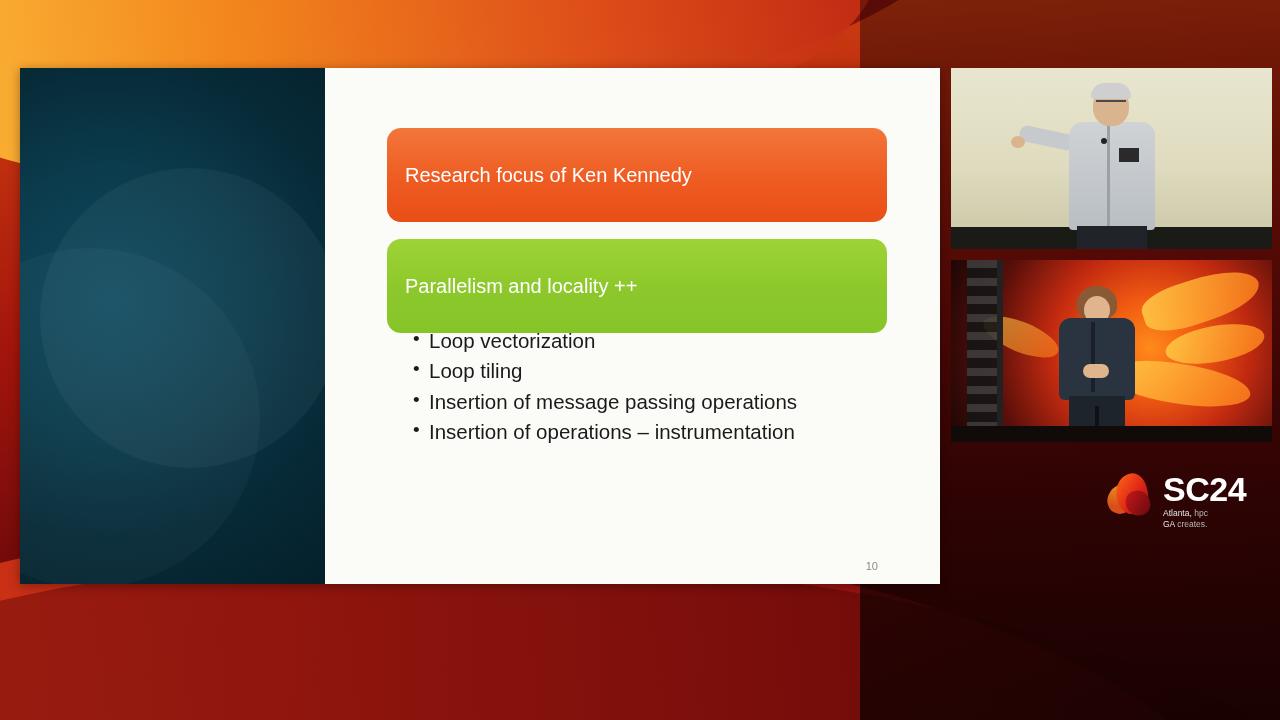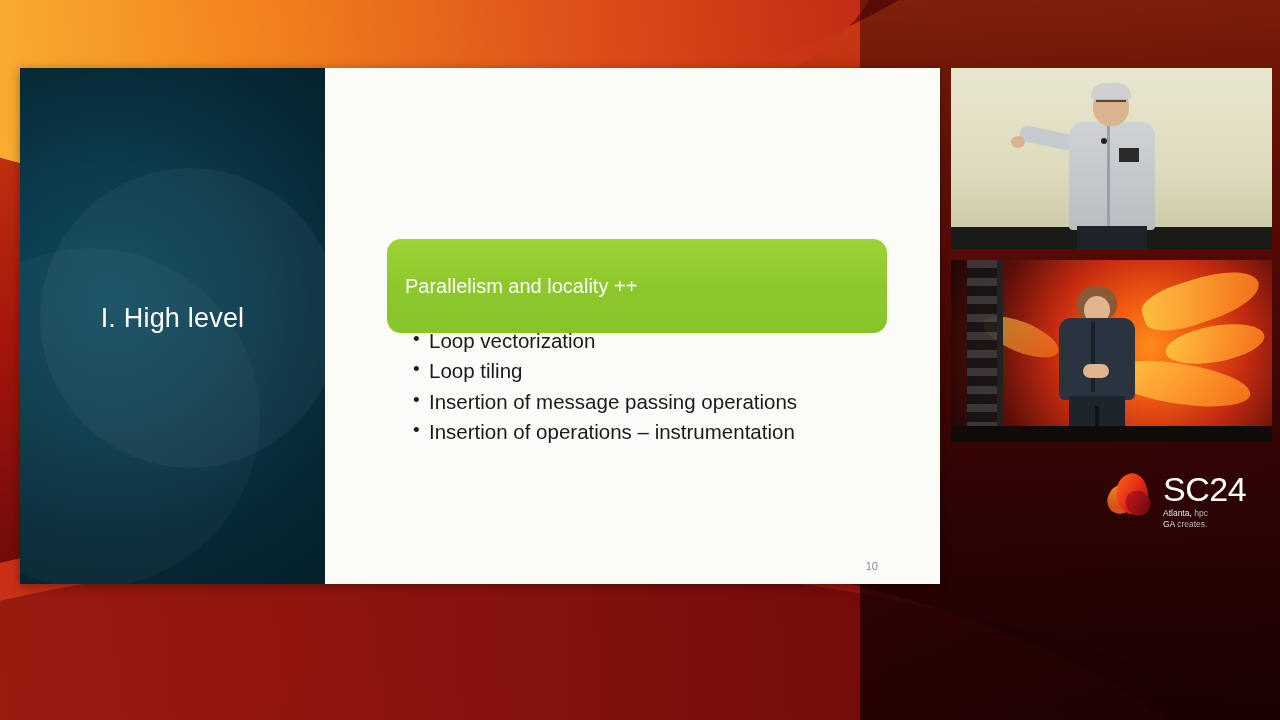--- a/index.html
+++ b/index.html
@@ -309,21 +309,21 @@
     width: 24px; height: 26px;
     border-radius: 50%;
     background: linear-gradient(160deg, #c8171a 0%, #7a0d10 80%);
     transform: rotate(-40deg);
   }
   .logo-text {
     position: absolute;
     left: 212px; top: 20px;
     color: #ffffff;
     font-size: 34px;
-    font-weight: 400;
+    font-weight: 700;
     letter-spacing: -0.5px;
   }
   .logo-sub {
     position: absolute;
     left: 212px; top: 58px;
     color: #e7e7e7;
     font-size: 8.5px;
     line-height: 1.25;
   }
   .logo-sub .dim { color: #b8b8b8; margin-top: 32px; }
@@ -340,26 +340,28 @@
     <div class="bg-swoosh1"></div>
     <div class="bg-dark-right"></div>
   </div>
 
   <div class="slide">
 
     <div class="slide-left">
       <div class="circle"></div>
       <div class="circle2"></div>
       <div class="slide-title">
-        <div>I. High level</div>
       </div>
     </div>
 
     <div class="slide-body">
 
+      <div class="callout orange">
+        <span>Research focus of Ken Kennedy</span>
+      </div>
 
       <div class="callout green">
         <span>Parallelism and locality ++</span>
       </div>
 
       <div class="bullets">
         <ul>
           <li>Loop vectorization</li>
           <li>Loop tiling</li>
           <li>Insertion of message passing operations</li>

